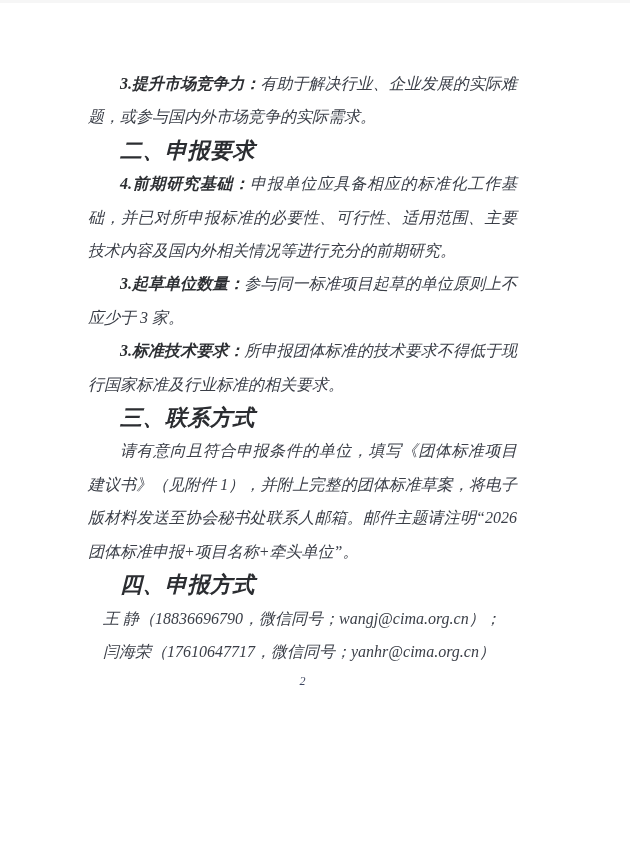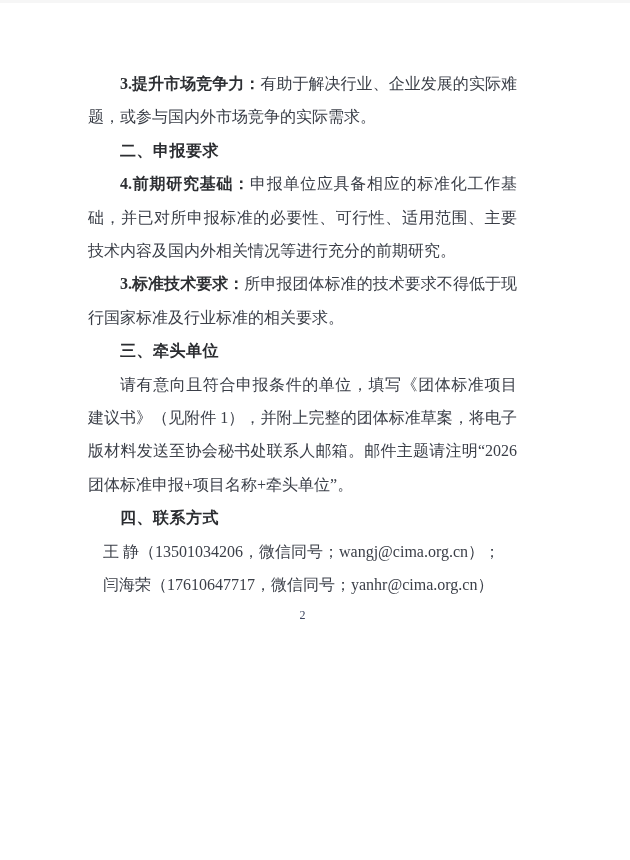--- a/index.html
+++ b/index.html
@@ -15,38 +15,39 @@
   }
   .top-edge {
     height: 3px;
     background: #f6f6f6;
   }
   .page {
     box-sizing: border-box;
     width: 560px;
     padding: 64px 43px 0 88px;
     color: #3a3e47;
+    font-style: italic;
   }
   p.body {
     margin: 0;
     font-size: 16px;
     line-height: 33.4px;
     text-align: justify;
     text-indent: 32px;
     font-family: "Liberation Serif", serif;
     color: #3a3e47;
     word-break: break-all;
   }
   p.body .label {
     font-weight: bold;
     color: #2d2f33;
   }
   h2.heading {
     margin: 0;
-    font-size: 16px;
+    font-size: 22px;
     line-height: 33.4px;
     font-weight: bold;
     text-indent: 32px;
     font-family: "Liberation Sans", sans-serif;
     color: #2b2d31;
     letter-spacing: 0.5px;
   }
   p.contact {
     text-indent: 15px;
     text-align: left;
@@ -67,29 +68,30 @@
 
 <div class="page">
 
   <p class="body"><b class="label">3.提升市场竞争力：</b><span>有助于解决行业、企业发展的实际难题，或参与国内外市场竞争的实际需求。</span></p>
 
   <h2 class="heading">二、申报要求</h2>
 
 
   <p class="body"><b class="label">4.前期研究基础：</b><span>申报单位应具备相应的标准化工作基础，并已对所申报标准的必要性、可行性、适用范围、主要技术内容及国内外相关情况等进行充分的前期研究。</span></p>
 
+  <p class="body"><b class="label">3.起草单位数量：</b><span>参与同一标准项目起草的单位原则上不应少于 3 家。</span></p>
 
 
   <p class="body"><b class="label">3.标准技术要求：</b><span>所申报团体标准的技术要求不得低于现行国家标准及行业标准的相关要求。</span></p>
 
-  <h2 class="heading">三、牵头单位</h2>
+  <h2 class="heading">三、联系方式</h2>
 
   <p class="body">请有意向且符合申报条件的单位，填写《团体标准项目建议书》（见附件 1），并附上完整的团体标准草案，将电子版材料发送至协会秘书处联系人邮箱。邮件主题请注明“2026 团体标准申报+项目名称+牵头单位”。</p>
 
-  <h2 class="heading">四、联系方式</h2>
+  <h2 class="heading">四、申报方式</h2>
 
-  <p class="body contact">王 静（13501034206，微信同号；wangj@cima.org.cn）；</p>
+  <p class="body contact">王 静（18836696790，微信同号；wangj@cima.org.cn）；</p>
 
   <p class="body contact">闫海荣（17610647717，微信同号；yanhr@cima.org.cn）</p>
 
   <div class="page-number">2</div>
 
 </div>
 
 </body></html>

